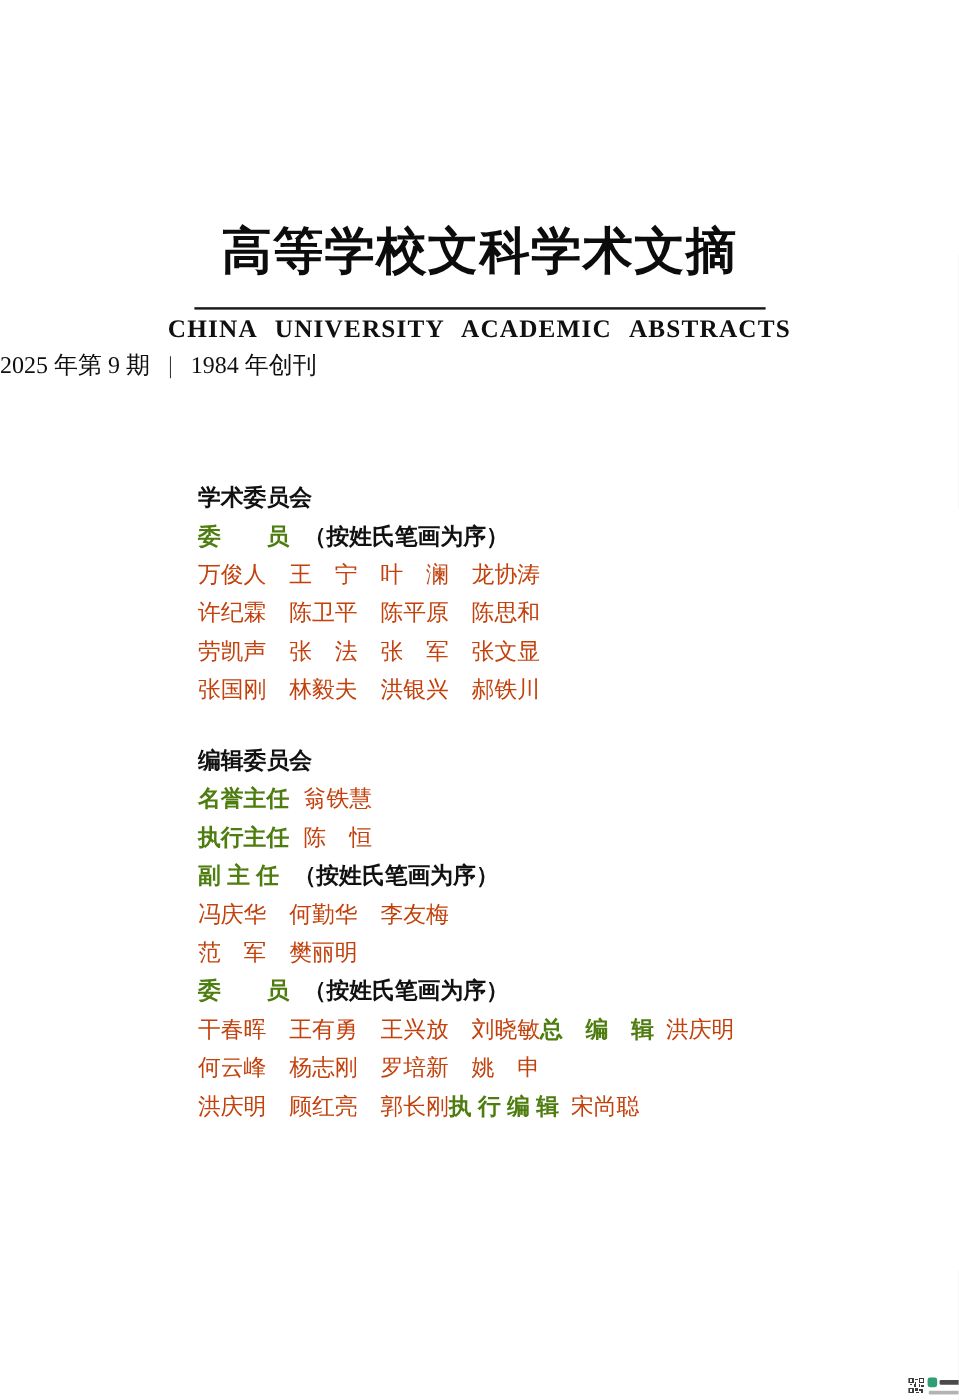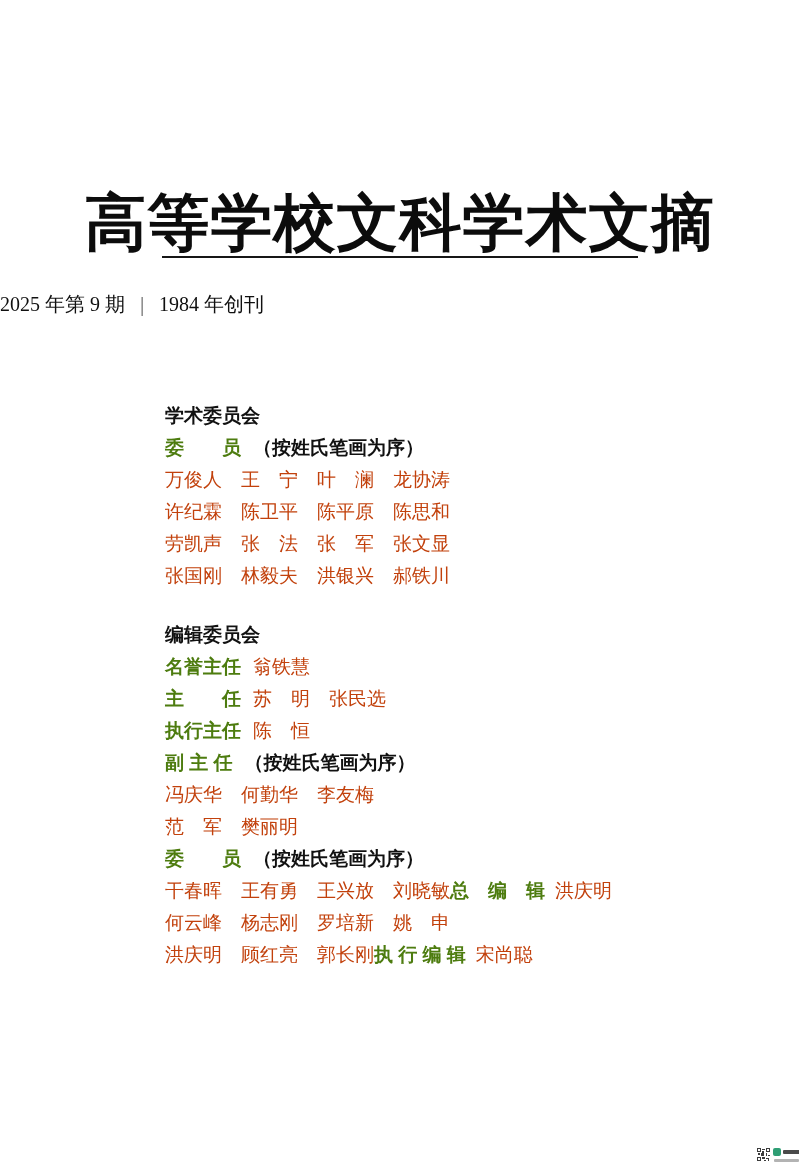--- a/index.html
+++ b/index.html
@@ -10,21 +10,21 @@
     background: #ffffff;
     font-family: "Liberation Sans", sans-serif;
     color: #1a1a1a;
     overflow: hidden;
   }
 
   
   .title-cn {
     position: absolute; left: 0; top: 181px; width: 100%;
     text-align: center;
-    font-size: 62px; font-weight: 700; letter-spacing: 1px;
+    font-size: 42px; font-weight: 700; letter-spacing: 1px;
     color: #0c0c0c; margin: 0;
     font-family: "Liberation Sans", sans-serif;
     white-space: nowrap;
   }
   .title-rule {
     position: absolute; left: 162px; top: 256px;
     width: 476px; height: 2px; background: #161616;
   }
   .title-en {
     position: absolute; left: 0; top: 262px; width: 100%;
@@ -70,43 +70,41 @@
   .wm-text1 { width: 17px; height: 4px; background: #4a4a4a; border-radius: 1px; }
   .wm-text2 { width: 25px; height: 3px; background: #b3b3b3; border-radius: 1px; margin-top: 3px; margin-left: 1px; }
 </style>
 </head>
 <body>
 
 <div class="page">
 
   <h1 class="title-cn">高等学校文科学术文摘</h1>
   <div class="title-rule"></div>
+  <div class="title-en">CHINA UNIVERSITY ACADEMIC ABSTRACTS</div>
   <div class="issue-line"><span>2025 年第 9 期</span><span class="issue-sep">|</span><span>1984 年创刊</span></div>
 
   <div class="content">
 
     <div class="section">
       <div class="line heading">学术委员会</div>
       <div class="line">
         <span class="lbl">委　　员</span><span class="note">（按姓氏笔画为序）</span>
       </div>
       <div class="line names">万俊人　王　宁　叶　澜　龙协涛</div>
       <div class="line names">许纪霖　陈卫平　陈平原　陈思和</div>
       <div class="line names">劳凯声　张　法　张　军　张文显</div>
       <div class="line names">张国刚　林毅夫　洪银兴　郝铁川</div>
     </div>
 
     <div class="section section-editorial">
       <div class="line heading">编辑委员会</div>
 
       <div class="line">
         <span class="lbl">名誉主任</span><span class="names">翁铁慧</span>
-      </div>
-      <div class="line">
-        <span class="lbl">主　　任</span><span class="names">苏　明　张民选</span>
       </div>
       <div class="line">
         <span class="lbl">执行主任</span><span class="names">陈　恒</span>
       </div>
       <div class="line">
         <span class="lbl">副 主 任</span><span class="note">（按姓氏笔画为序）</span>
       </div>
       <div class="line names">冯庆华　何勤华　李友梅</div>
       <div class="line names">范　军　樊丽明</div>
       <div class="line">

